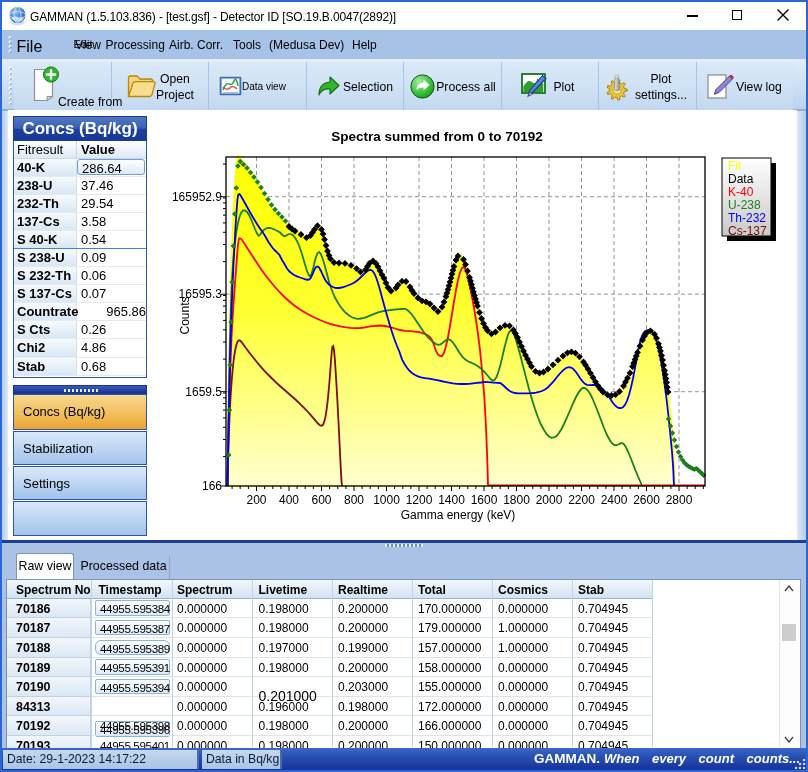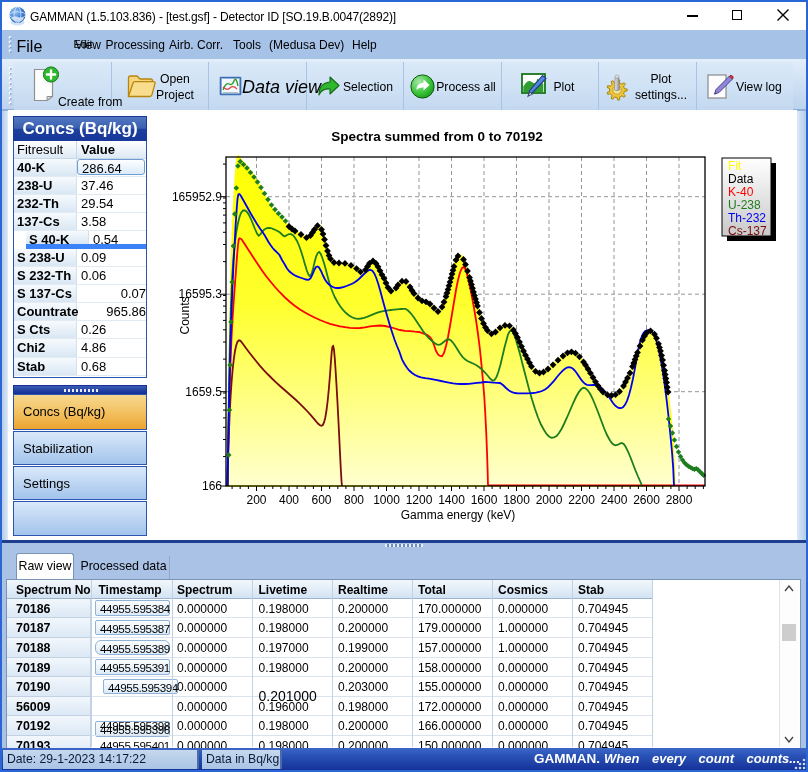--- a/index.html
+++ b/index.html
@@ -105,21 +105,21 @@
 <path d="M1.5 23.5 L6 10 q0.5-1.4 2-1.4 h18.5 q2 0 1.5 1.8 L25 21.6 q-0.5 1.9-2.5 1.9 z" fill="#f9dd8e" stroke="#b8860b" stroke-width="1.3"></path>
 </svg></div>
 <div class="abs" style="left:150px;top:71px;width:50px;text-align:center;font-size:12.2px;line-height:16px;white-space:nowrap;">Open<br>Project</div>
 <div class="abs" style="left:219px;top:76px;"><svg width="23" height="20" viewBox="0 0 23 20">
 <rect x="0.7" y="0.7" width="21.6" height="18.6" fill="#3b6fb8" rx="1"></rect>
 <rect x="2.6" y="2.6" width="17.8" height="14.8" fill="#f4f7fb" stroke="#9db8d8" stroke-width="0.5"></rect>
 <path d="M4 14 q3-8 6-6 t5-3 t4 5" fill="none" stroke="#2ca02c" stroke-width="1.4"></path>
 <path d="M4 11 q4 4 7 1 t7 1" fill="none" stroke="#d44" stroke-width="1.2"></path>
 <path d="M4 16.5 h15" stroke="#8aa" stroke-width="0.7"></path>
 </svg></div>
-<div class="abs" style="left:242px;top:79px;width:58px;text-align:center;font-size:18px;line-height:16px;white-space:nowrap;font-style:italic;">Data view</div>
+<div class="abs" style="left:242px;top:79px;width:58px;text-align:left;font-size:10px;line-height:16px;white-space:nowrap;">Data view</div>
 <div class="abs" style="left:317px;top:75px;"><svg width="23" height="22" viewBox="0 0 23 22">
 <path d="M2 20 q0-12 11-13 v-5 l9 8.5 -9 8.5 v-5 q-8-1 -11 6 z" fill="#2eb82e" stroke="#156815" stroke-width="1.1" stroke-linejoin="round"></path>
 </svg></div>
 <div class="abs" style="left:341px;top:79px;width:54px;text-align:center;font-size:12.2px;line-height:16px;white-space:nowrap;">Selection</div>
 <div class="abs" style="left:410px;top:74px;"><svg width="25" height="25" viewBox="0 0 25 25">
 <defs>
         <radialGradient id="pg" cx="0.35" cy="0.3" r="0.95">
           <stop offset="0" stop-color="#a6e8a6"></stop>
           <stop offset="0.55" stop-color="#34c034"></stop>
           <stop offset="1" stop-color="#0e7a0e"></stop>
@@ -179,35 +179,35 @@
       <div style="flex:1;padding-left:4px;font-size:13px;line-height:17px;line-height:17.5px;">37.46</div>
     </div>
 <div style="height:18.05px;display:flex;border-bottom:1px solid #e2eaf2;">
       <div style="width:63px;padding-left:3px;font-weight:bold;font-size:13px;line-height:17.5px;background:linear-gradient(180deg,#f6fafd,#d9e7f4);border-right:1px solid #d4e0ec;">232-Th</div>
       <div style="flex:1;padding-left:4px;font-size:13px;line-height:17px;line-height:17.5px;">29.54</div>
     </div>
 <div style="height:18.05px;display:flex;border-bottom:1px solid #e2eaf2;">
       <div style="width:63px;padding-left:3px;font-weight:bold;font-size:13px;line-height:17.5px;background:linear-gradient(180deg,#f6fafd,#d9e7f4);border-right:1px solid #d4e0ec;">137-Cs</div>
       <div style="flex:1;padding-left:4px;font-size:13px;line-height:17px;line-height:17.5px;">3.58</div>
     </div>
-<div style="height:18.05px;display:flex;border-bottom:5px solid #3b82f6;margin-left:12px;">
+<div style="height:18.05px;display:flex;border-bottom:1px solid #3b82f6;">
       <div style="width:63px;padding-left:3px;font-weight:bold;font-size:13px;line-height:17.5px;background:linear-gradient(180deg,#f6fafd,#d9e7f4);border-right:1px solid #d4e0ec;">S 40-K</div>
       <div style="flex:1;padding-left:4px;font-size:13px;line-height:17px;line-height:17.5px;">0.54</div>
     </div>
 <div style="height:18.05px;display:flex;border-bottom:1px solid #e2eaf2;">
       <div style="width:63px;padding-left:3px;font-weight:bold;font-size:13px;line-height:17.5px;background:linear-gradient(180deg,#f6fafd,#d9e7f4);border-right:1px solid #d4e0ec;">S 238-U</div>
       <div style="flex:1;padding-left:4px;font-size:13px;line-height:17px;line-height:17.5px;">0.09</div>
     </div>
 <div style="height:18.05px;display:flex;border-bottom:1px solid #e2eaf2;">
       <div style="width:63px;padding-left:3px;font-weight:bold;font-size:13px;line-height:17.5px;background:linear-gradient(180deg,#f6fafd,#d9e7f4);border-right:1px solid #d4e0ec;">S 232-Th</div>
       <div style="flex:1;padding-left:4px;font-size:13px;line-height:17px;line-height:17.5px;">0.06</div>
     </div>
 <div style="height:18.05px;display:flex;border-bottom:1px solid #e2eaf2;">
       <div style="width:63px;padding-left:3px;font-weight:bold;font-size:13px;line-height:17.5px;background:linear-gradient(180deg,#f6fafd,#d9e7f4);border-right:1px solid #d4e0ec;">S 137-Cs</div>
-      <div style="flex:1;padding-left:4px;font-size:13px;line-height:17px;line-height:17.5px;text-align:right;">0.07</div>
+      <div style="flex:1;padding-left:4px;font-size:13px;line-height:17px;line-height:17.5px;">0.07</div>
     </div>
 <div style="height:18.05px;display:flex;border-bottom:1px solid #e2eaf2;">
       <div style="width:63px;padding-left:3px;font-weight:bold;font-size:13px;line-height:17.5px;background:linear-gradient(180deg,#f6fafd,#d9e7f4);border-right:1px solid #d4e0ec;">Countrate</div>
       <div style="flex:1;padding-left:4px;font-size:13px;line-height:17px;line-height:17.5px;text-align:right;">965.86</div>
     </div>
 <div style="height:18.05px;display:flex;border-bottom:1px solid #e2eaf2;">
       <div style="width:63px;padding-left:3px;font-weight:bold;font-size:13px;line-height:17.5px;background:linear-gradient(180deg,#f6fafd,#d9e7f4);border-right:1px solid #d4e0ec;">S Cts</div>
       <div style="flex:1;padding-left:4px;font-size:13px;line-height:17px;line-height:17.5px;">0.26</div>
     </div>
 <div style="height:18.05px;display:flex;border-bottom:1px solid #e2eaf2;">
@@ -612,28 +612,28 @@
 <div class="abs" style="left:91px;top:676.2px;width:561px;height:1px;background:#dbe4ee;"></div>
 <div class="abs" style="left:95px;top:659.1px;width:74.5px;height:15.6px;border:1px solid #8fb2d8;border-radius:2px;background:linear-gradient(180deg,#fbfdfe,#dcebf8);font-size:11.6px;letter-spacing:-0.35px;line-height:15px;padding-left:4px;">44955.595391</div>
 <div class="abs" style="left:177px;top:657.6px;font-size:12px;line-height:20px;">0.000000</div>
 <div class="abs" style="left:258.5px;top:657.6px;font-size:12px;line-height:20px;">0.198000</div>
 <div class="abs" style="left:338px;top:657.6px;font-size:12px;line-height:20px;">0.200000</div>
 <div class="abs" style="left:418px;top:657.6px;font-size:12px;line-height:20px;">158.000000</div>
 <div class="abs" style="left:498px;top:657.6px;font-size:12px;line-height:20px;">0.000000</div>
 <div class="abs" style="left:578px;top:657.6px;font-size:12px;line-height:20px;">0.704945</div>
 <div class="abs" style="left:7px;top:677.2px;width:83.5px;height:19.6px;background:linear-gradient(180deg,#f2f7fc,#dbe8f5);border-bottom:1px solid #c3d2e2;border-right:1px solid #c3d2e2;font-weight:bold;font-size:12.4px;line-height:20px;padding-left:9px;">70190</div>
 <div class="abs" style="left:91px;top:695.8px;width:561px;height:1px;background:#dbe4ee;"></div>
-<div class="abs" style="left:103px;top:678.7px;width:74.5px;height:15.6px;border:1px solid #8fb2d8;border-radius:2px;background:linear-gradient(180deg,#fbfdfe,#dcebf8);font-size:11.6px;letter-spacing:-0.35px;line-height:15px;padding-left:4px;">44955.595394</div>
+<div class="abs" style="left:95px;top:678.7px;width:74.5px;height:15.6px;border:1px solid #8fb2d8;border-radius:2px;background:linear-gradient(180deg,#fbfdfe,#dcebf8);font-size:11.6px;letter-spacing:-0.35px;line-height:15px;padding-left:4px;">44955.595394</div>
 <div class="abs" style="left:177px;top:677.2px;font-size:12px;line-height:20px;">0.000000</div>
 <div class="abs" style="left:258.5px;top:686px;font-size:14px;line-height:20px;">0.201000</div>
 <div class="abs" style="left:338px;top:677.2px;font-size:12px;line-height:20px;">0.203000</div>
 <div class="abs" style="left:418px;top:677.2px;font-size:12px;line-height:20px;">155.000000</div>
 <div class="abs" style="left:498px;top:677.2px;font-size:12px;line-height:20px;">0.000000</div>
 <div class="abs" style="left:578px;top:677.2px;font-size:12px;line-height:20px;">0.704945</div>
-<div class="abs" style="left:7px;top:696.8px;width:83.5px;height:19.6px;background:linear-gradient(180deg,#f2f7fc,#dbe8f5);border-bottom:1px solid #c3d2e2;border-right:1px solid #c3d2e2;font-weight:bold;font-size:12.4px;line-height:20px;padding-left:9px;">56009</div>
+<div class="abs" style="left:7px;top:696.8px;width:83.5px;height:19.6px;background:linear-gradient(180deg,#f2f7fc,#dbe8f5);border-bottom:1px solid #c3d2e2;border-right:1px solid #c3d2e2;font-weight:bold;font-size:12.4px;line-height:20px;padding-left:9px;">84313</div>
 <div class="abs" style="left:91px;top:715.4px;width:561px;height:1px;background:#dbe4ee;"></div>
 <div class="abs" style="left:95px;top:721px;width:74.5px;height:15.6px;border:1px solid #8fb2d8;border-radius:2px;background:linear-gradient(180deg,#fbfdfe,#dcebf8);font-size:11.6px;letter-spacing:-0.35px;line-height:15px;padding-left:4px;">44955.595396</div>
 <div class="abs" style="left:177px;top:696.8px;font-size:12px;line-height:20px;">0.000000</div>
 <div class="abs" style="left:258.5px;top:696.8px;font-size:12px;line-height:20px;">0.196000</div>
 <div class="abs" style="left:338px;top:696.8px;font-size:12px;line-height:20px;">0.198000</div>
 <div class="abs" style="left:418px;top:696.8px;font-size:12px;line-height:20px;">172.000000</div>
 <div class="abs" style="left:498px;top:696.8px;font-size:12px;line-height:20px;">0.000000</div>
 <div class="abs" style="left:578px;top:696.8px;font-size:12px;line-height:20px;">0.704945</div>
 <div class="abs" style="left:7px;top:716.4px;width:83.5px;height:19.6px;background:linear-gradient(180deg,#f2f7fc,#dbe8f5);border-bottom:1px solid #c3d2e2;border-right:1px solid #c3d2e2;font-weight:bold;font-size:12.4px;line-height:20px;padding-left:9px;">70192</div>
 <div class="abs" style="left:91px;top:735.0px;width:561px;height:1px;background:#dbe4ee;"></div>

